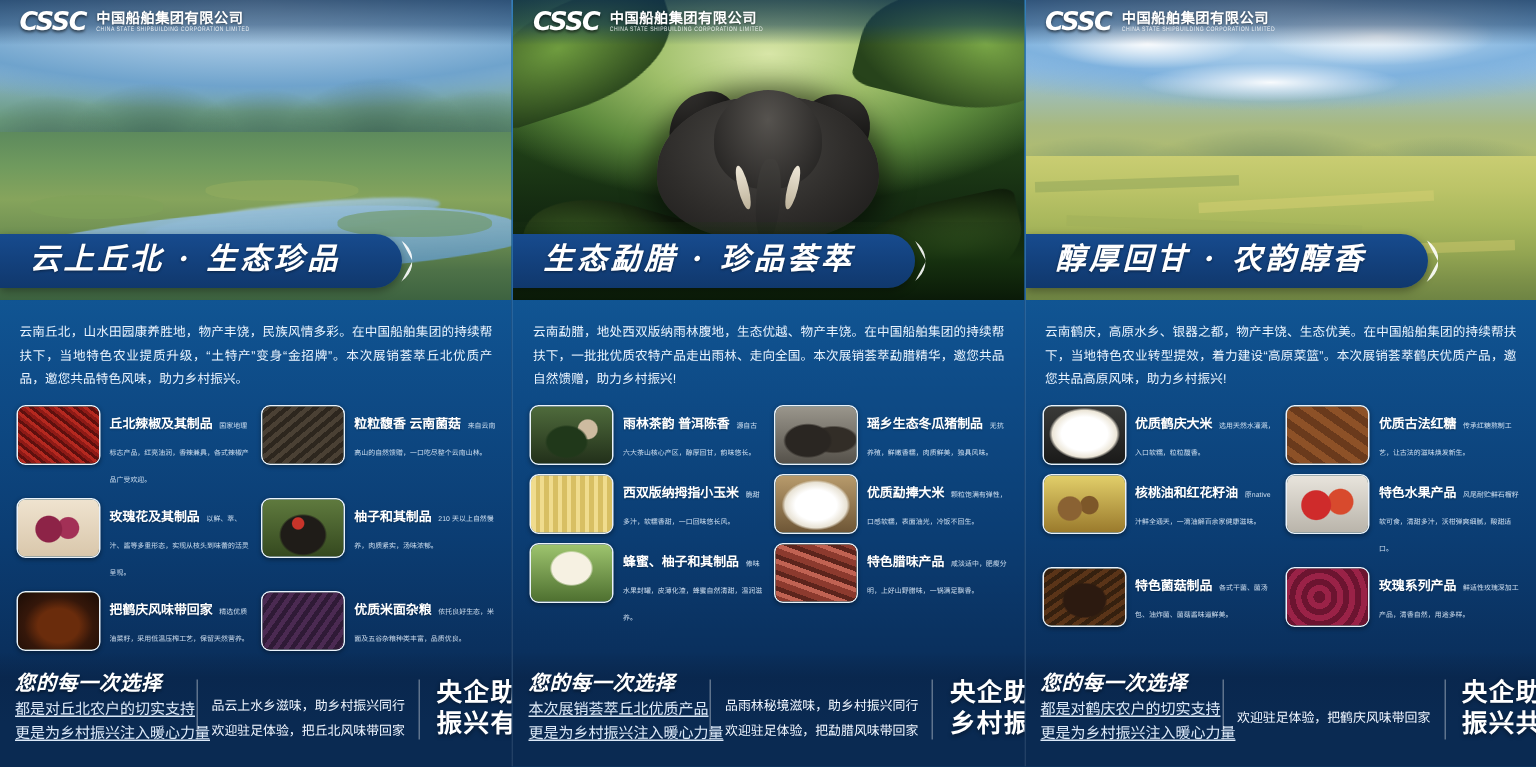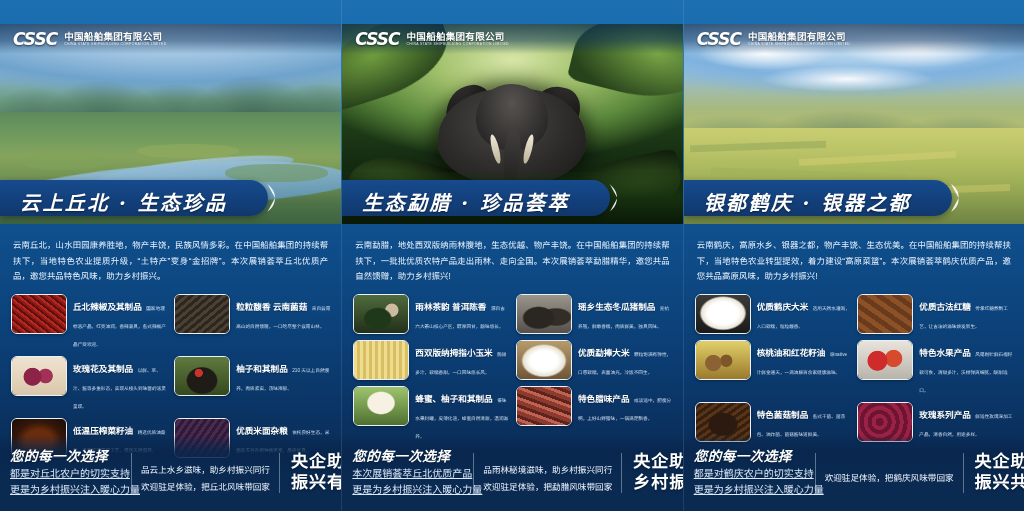--- a/index.html
+++ b/index.html
@@ -13,21 +13,21 @@
   .board{ position:relative; width:1024px; height:511px; display:flex; }
 
   
   .panel{
     position:relative; width:341.33px; height:511px; overflow:hidden;
     background:linear-gradient(180deg,#1c6fb0 0%,#1567a8 18%,#0f4f8c 46%,#0b3d73 70%,#0a2f5c 86%,#0a2a52 100%);
   }
   .panel + .panel{ border-left:1px solid rgba(255,255,255,.10); }
 
   
-  .hero{ position:relative; width:100%; height:200px; overflow:hidden;margin-top:24px; }
+  .hero{ position:relative; width:100%; height:200px; overflow:hidden; }
   .hero-img{ position:absolute; inset:0; }
 
   
   .scene1{
     background:
       radial-gradient(ellipse 150% 60% at 50% 0%, #cfe3f2 0%, #9dc2e0 28%, #6fa3cc 48%, rgba(0,0,0,0) 62%),
       linear-gradient(180deg,#b9d6ea 0%,#8fb9d8 22%,#6a9a7c 40%,#4e7e58 55%,#3c6e48 68%,#2f5f3f 80%,#27543a 100%);
   }
   .s1-mount{
     position:absolute; left:0; right:0; top:46px; height:58px;
@@ -135,26 +135,26 @@
     text-shadow:0 1px 2px rgba(0,0,0,.55);
   }
   .cssc-txt{ display:flex; flex-direction:column; line-height:1.05; }
   .cssc-cn{ font-size:9.5px; font-weight:700; color:#fff; letter-spacing:.3px;
             text-shadow:0 1px 2px rgba(0,0,0,.5); }
   .cssc-en{ font-size:3.4px; color:rgba(255,255,255,.82); letter-spacing:.35px;
             transform:scaleY(1.25); transform-origin:left top; }
 
   
   .ribbon{
-    position:absolute; left:0; top:180px; z-index:5;
+    position:absolute; left:0; top:156px; z-index:5;
     width:268px; height:36px;
     background:linear-gradient(180deg,#174b8e 0%,#13417d 50%,#10386d 100%);
     border-radius:0 22px 22px 0;
     box-shadow:0 2px 6px rgba(0,0,0,.35);
-    display:flex; align-items:flex-end; padding-left:20px;
+    display:flex; align-items:flex-start; padding-left:20px;
   }
   .ribbon::after{
     content:""; position:absolute; right:-7px; top:2px; width:24px; height:32px;
     background:#fff; border-radius:0 20px 20px 0; opacity:.9;
     clip-path:polygon(64% 0,100% 0,100% 100%,64% 100%,100% 50%);
   }
   .ribbon-txt{
     font-family:"DejaVu Serif","Liberation Serif",serif;
     font-size:20px; font-weight:700; color:#fff;
     letter-spacing:2.4px; font-style:italic;
@@ -353,21 +353,21 @@
           <span class="card-title">柚子和其制品</span>
           <span class="card-rule"></span>
           <span class="card-desc">210 天以上自然慢养，肉质紧实，汤味浓郁。</span>
         </span>
       </div>
       <div class="card">
         <span class="thumb">
             <i class="t-oil"></i>
           </span>
         <span class="card-body">
-          <span class="card-title">低温压榨菜籽油</span>
+          <span class="card-title">把鹤庆风味带回家</span>
           <span class="card-rule"></span>
           <span class="card-desc">精选优质油菜籽，采用低温压榨工艺，保留天然营养。</span>
         </span>
       </div>
       <div class="card">
         <span class="thumb">
             <i class="t-grain"></i>
           </span>
         <span class="card-body">
           <span class="card-title">优质米面杂粮</span>
@@ -526,21 +526,21 @@
       <div class="logobar">
         <span class="cssc-mark">CSSC</span>
         <span class="cssc-txt">
           <span class="cssc-cn">中国船舶集团有限公司</span>
           <span class="cssc-en">CHINA STATE SHIPBUILDING CORPORATION LIMITED</span>
         </span>
       </div>
     </div>
 
     <div class="ribbon">
-      <span class="ribbon-txt">银都鹤庆 · 银器之都</span>
+      <span class="ribbon-txt">醇厚回甘 · 农韵醇香</span>
     </div>
 
     <p class="intro">云南鹤庆，高原水乡、银器之都，物产丰饶、生态优美。在中国船舶集团的持续帮扶下，当地特色农业转型提效，着力建设“高原菜篮”。本次展销荟萃鹤庆优质产品，邀您共品高原风味，助力乡村振兴!</p>
 
     <div class="grid">
       <div class="card">
         <span class="thumb">
             <i class="t-hqrice"></i>
           </span>
         <span class="card-body">

